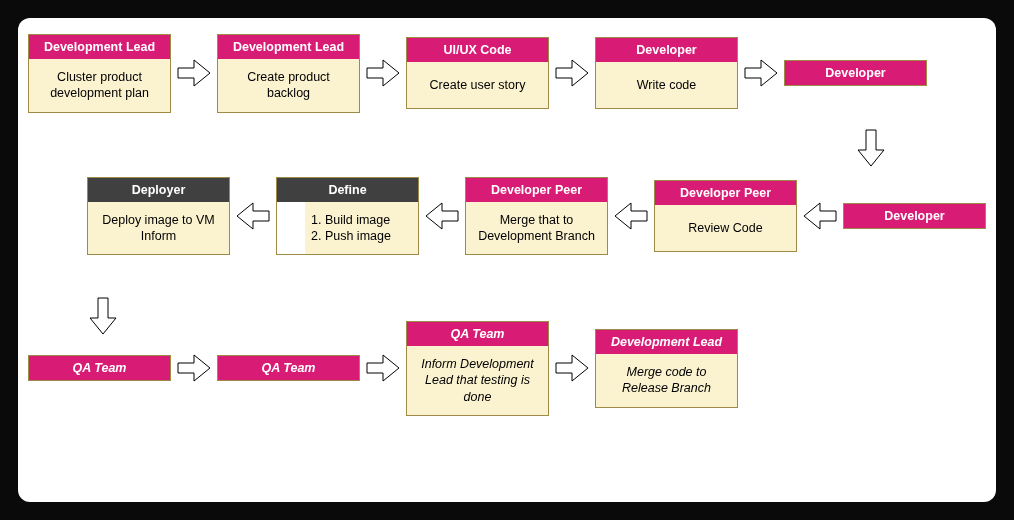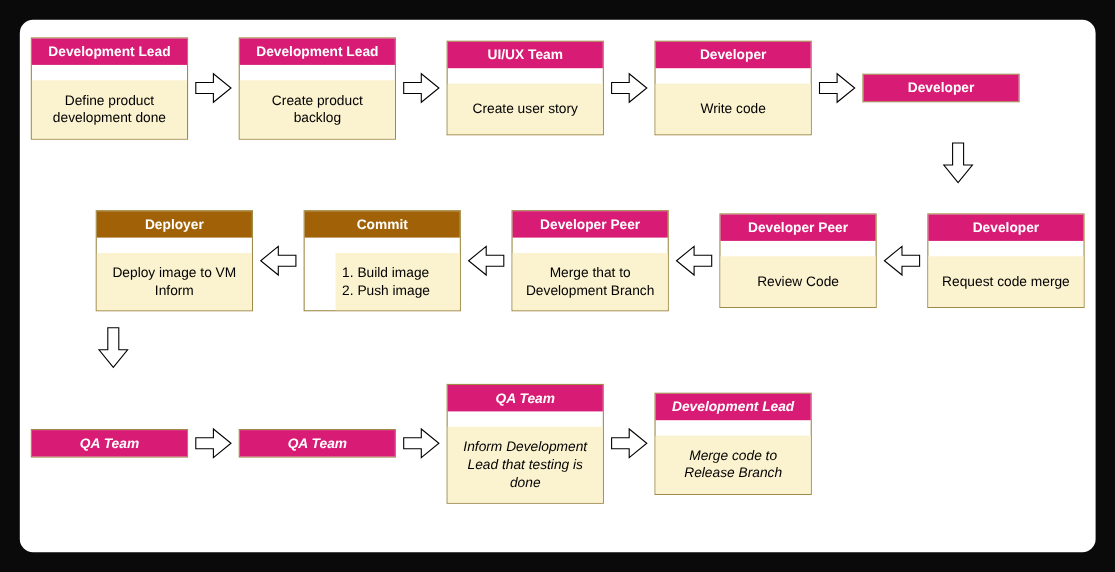--- a/index.html
+++ b/index.html
@@ -30,31 +30,30 @@
     padding: 8px 2px;
   }
   .row.left { justify-content: flex-start; }
   .row.rev  { flex-direction: row-reverse; justify-content: flex-start; }
   .node {
     width: 143px;
     border: 1px solid #9f8a46;
     display: flex;
     flex-direction: column;
     flex-shrink: 0;
-    gap: 14px;
   }
   .role {
     color: #ffffff;
     font-weight: bold;
     text-align: center;
     padding: 5px 4px;
     font-size: 12.5px;
   }
   .role.pink { background: #d81b75; }
-  .role.blue { background: #a16207; }
+  .role.blue { background: #404040; }
   .body {
     background: #fbf2cf;
     color: #000000;
     text-align: center;
     padding: 10px 6px;
     min-height: 46px;
     display: flex;
     align-items: center;
     justify-content: center;
     line-height: 1.3;
@@ -76,38 +75,38 @@
   .down-arrow svg { display: block; }
 </style>
 </head>
 <body>
 
 <div class="canvas">
 
   <div class="row left" id="row1">
     <div class="node">
       <div class="role pink">Development Lead</div>
-      <div class="body">Define product development done</div>
+      <div class="body">Cluster product development plan</div>
     </div>
     <div class="arrow">
         <svg width="40" height="30" viewBox="0 0 40 30">
           <path d="M4 10 h16 v-8 l16 13 l-16 13 v-8 h-16 z" fill="#fff" stroke="#000" stroke-width="1"></path>
         </svg>
       </div>
     <div class="node">
       <div class="role pink">Development Lead</div>
       <div class="body">Create product backlog</div>
     </div>
     <div class="arrow">
         <svg width="40" height="30" viewBox="0 0 40 30">
           <path d="M4 10 h16 v-8 l16 13 l-16 13 v-8 h-16 z" fill="#fff" stroke="#000" stroke-width="1"></path>
         </svg>
       </div>
     <div class="node">
-      <div class="role pink">UI/UX Team</div>
+      <div class="role pink">UI/UX Code</div>
       <div class="body">Create user story</div>
     </div>
     <div class="arrow">
         <svg width="40" height="30" viewBox="0 0 40 30">
           <path d="M4 10 h16 v-8 l16 13 l-16 13 v-8 h-16 z" fill="#fff" stroke="#000" stroke-width="1"></path>
         </svg>
       </div>
     <div class="node">
       <div class="role pink">Developer</div>
       <div class="body">Write code</div>
@@ -124,21 +123,20 @@
 
   <div class="down-arrow" style="left:838px; top:108px;">
     <svg width="30" height="44" viewBox="0 0 30 44">
         <path d="M10 4 v20 h-8 l13 16 l13 -16 h-8 v-20 z" fill="#fff" stroke="#000" stroke-width="1"></path>
       </svg>
   </div>
 
   <div class="row rev" style="margin-top:48px;">
     <div class="node">
       <div class="role pink">Developer</div>
-      <div class="body">Request code merge</div>
     </div>
     <div class="arrow">
         <svg width="40" height="30" viewBox="0 0 40 30">
           <path d="M36 10 h-16 v-8 l-16 13 l16 13 v-8 h16 z" fill="#fff" stroke="#000" stroke-width="1"></path>
         </svg>
       </div>
     <div class="node">
       <div class="role pink">Developer Peer</div>
       <div class="body">Review Code</div>
     </div>
@@ -150,21 +148,21 @@
     <div class="node">
       <div class="role pink">Developer Peer</div>
       <div class="body">Merge that to Development Branch</div>
     </div>
     <div class="arrow">
         <svg width="40" height="30" viewBox="0 0 40 30">
           <path d="M36 10 h-16 v-8 l-16 13 l16 13 v-8 h16 z" fill="#fff" stroke="#000" stroke-width="1"></path>
         </svg>
       </div>
     <div class="node">
-      <div class="role blue">Commit</div>
+      <div class="role blue">Define</div>
       <div class="body tl">1. Build image<br>2. Push image</div>
     </div>
     <div class="arrow">
         <svg width="40" height="30" viewBox="0 0 40 30">
           <path d="M36 10 h-16 v-8 l-16 13 l16 13 v-8 h16 z" fill="#fff" stroke="#000" stroke-width="1"></path>
         </svg>
       </div>
     <div class="node">
       <div class="role blue">Deployer</div>
       <div class="body">Deploy image to VM Inform</div>

